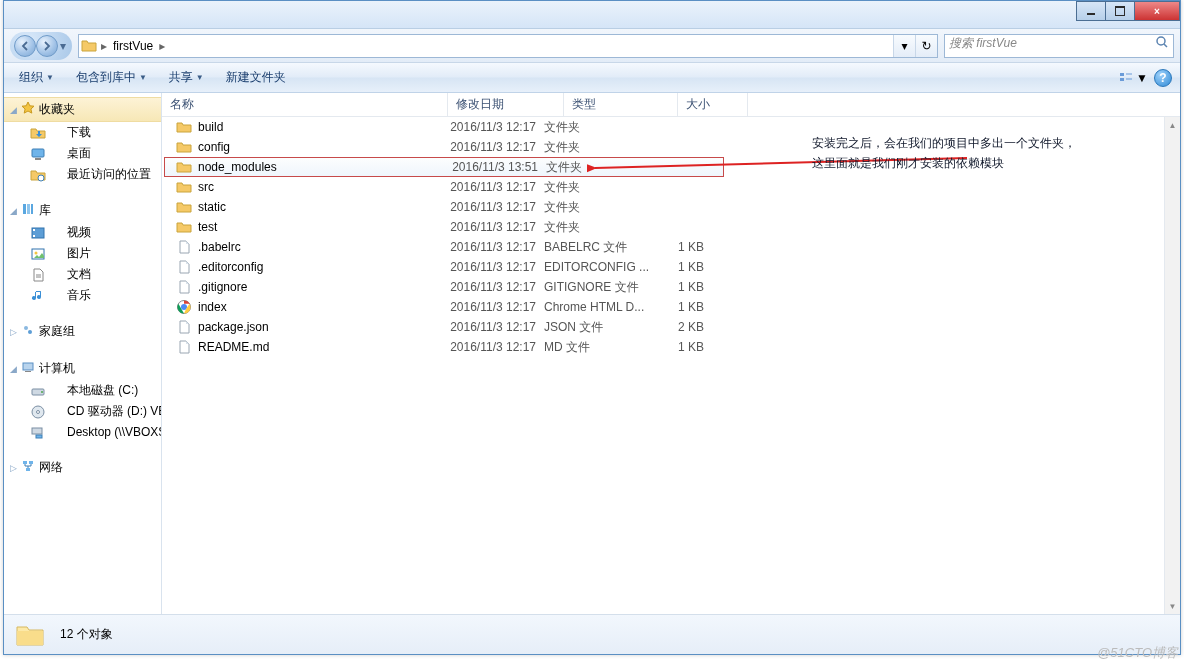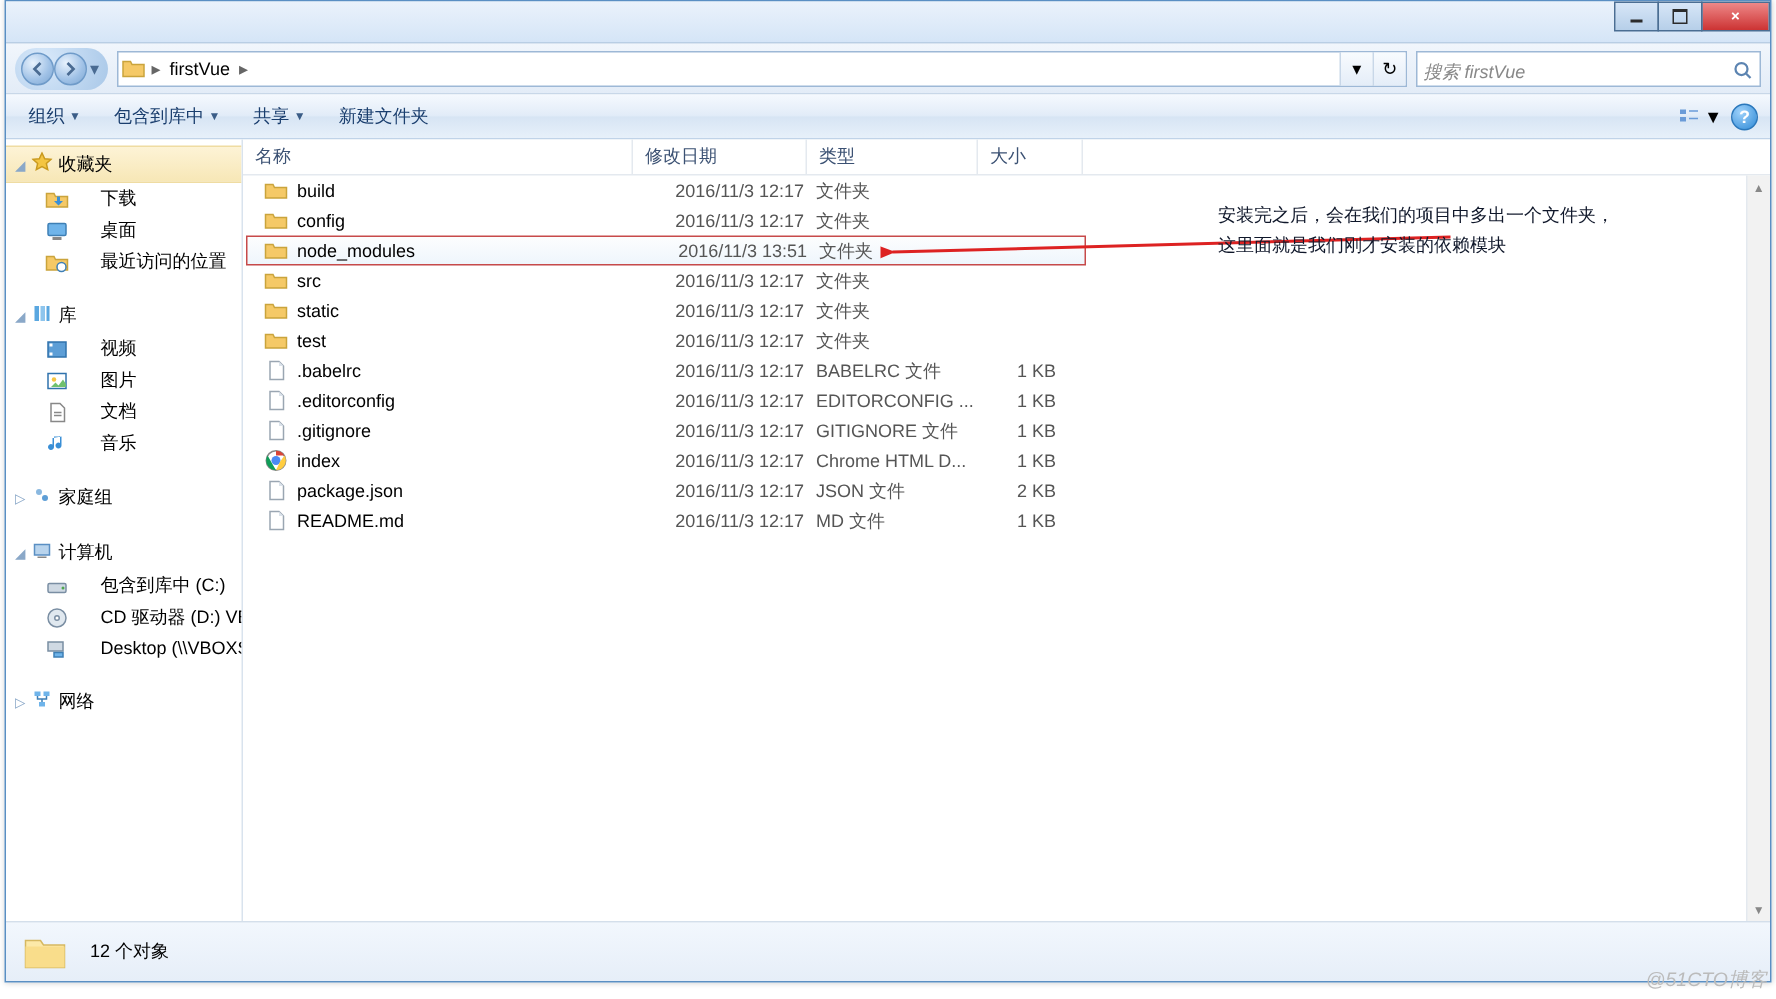--- a/index.html
+++ b/index.html
@@ -17,38 +17,38 @@
 .navcircle { width:22px; height:22px; border-radius:50%; background:radial-gradient(circle at 35% 30%, #e8f2fd, #9fc1e6 60%, #7ea7d2); border:1px solid #6f9bc9; display:flex; align-items:center; justify-content:center;}
 .navcircle svg{width:10px;height:10px;}
 .navdd{width:10px;display:flex;align-items:center;justify-content:center;color:#4a6b92;}
 .addrbar { flex:1; height:24px; background:#fff; border:1px solid #9db8d6; display:flex; align-items:center; }
 .addrbar .icon{width:20px;display:flex;align-items:center;justify-content:center;}
 .crumb{display:flex;align-items:center;height:100%;}
 .crumb .seg{padding:0 4px;display:flex;align-items:center;height:100%;text-align:center;}
 .crumb .sep{color:#666;padding:0 2px;}
 .addrbtns{display:flex;height:100%;}
 .addrbtn{width:22px;border-left:1px solid #c8d7e8;display:flex;align-items:center;justify-content:center;background:linear-gradient(#f8fbfe,#e4edf8);}
-.searchbox{width:230px;height:24px;border:1px solid #9db8d6;background:#fff;display:flex;align-items:flex-end;padding:0 4px;color:#888;font-style:italic;}
+.searchbox{width:230px;height:24px;border:1px solid #9db8d6;background:#fff;display:flex;align-items:flex-start;padding:0 4px;color:#888;font-style:italic;}
 .searchbox .mag{margin-left:auto;}
 .toolbar{height:30px;background:linear-gradient(#f5f9fe,#e2ecf8 48%,#d7e5f4 52%,#e7f0fa);border-bottom:1px solid #c0d3e8;display:flex;align-items:center;padding:0 8px;gap:8px;}
 .tbtn{padding:3px 6px;display:flex;align-items:center;gap:3px;color:#1a3e6e;border:1px solid transparent;border-radius:2px;}
 .tbtn .carrot{font-size:8px;color:#3b5d87;}
 .tb-right{margin-left:auto;display:flex;align-items:center;gap:6px;}
 .body{display:flex;height:521px;}
 .sidebar{width:158px;border-right:1px solid #d9e3ee;background:#fff;overflow:hidden;padding-top:4px;}
 .sgroup{margin-bottom:14px;}
 .sghdr{display:flex;align-items:center;gap:4px;padding:3px 6px;}
 .sghdr.fav{background:linear-gradient(#fdf3d6,#f7e7b6);border-top:1px solid #efdca2;border-bottom:1px solid #efdca2;}
 .sghdr .disc{color:#8aa8c8;font-size:9px;}
 .sitem{display:flex;align-items:center;gap:21px;padding:2px 6px 2px 26px;white-space:nowrap;overflow:hidden;}
 .sitem .ico{width:16px;height:16px;display:flex;align-items:center;justify-content:center;flex-shrink:0;}
 .content{flex:1;position:relative;background:#fff;}
 .colhdr{height:24px;border-bottom:1px solid #e4e9ef;display:flex;align-items:center;}
 .ch{height:100%;display:flex;align-items:center;padding-left:8px;color:#3b5173;border-right:1px solid #e4e9ef;position:relative;}
-.ch0{width:260px;}
+.ch0{width:286px;}
 .ch1{width:116px}
 .ch2{width:114px}
 .ch3{width:70px}
 .rows{}
 .row{height:20px;display:flex;align-items:center;}
 .row .c{padding-left:8px;white-space:nowrap;overflow:hidden;}
 .row .c0{width:258px;display:flex;align-items:center;gap:6px;padding-left:14px;}
 .row .c1{width:116px;color:#555;text-align:right;}
 .row .c2{width:114px;color:#555;}
 .row .c3{width:70px;color:#555;text-align:right;padding-right:16px;}
@@ -257,21 +257,21 @@
               </svg></span>
             <span>计算机</span>
           </div>
         <div class="sitem">
             <span class="ico">
               <svg viewBox="0 0 16 16">
                 <rect x="2" y="6" width="12" height="6" rx="1" fill="#cfd9e3" stroke="#7a8ea3"></rect>
                 <circle cx="12" cy="9" r="1" fill="#4ea64e"></circle>
               </svg>
             </span>
-            <span>包含到库中 (C:)</span>
+            <span>本地磁盘 (C:)</span>
           </div>
         <div class="sitem">
             <span class="ico">
               <svg viewBox="0 0 16 16">
                 <circle cx="8" cy="8" r="6" fill="#e0e8ef" stroke="#7a8ea3"></circle>
                 <circle cx="8" cy="8" r="1.5" fill="#fff" stroke="#7a8ea3"></circle>
               </svg>
             </span>
             <span>CD 驱动器 (D:) VBOXADDITIONS</span>
           </div>

